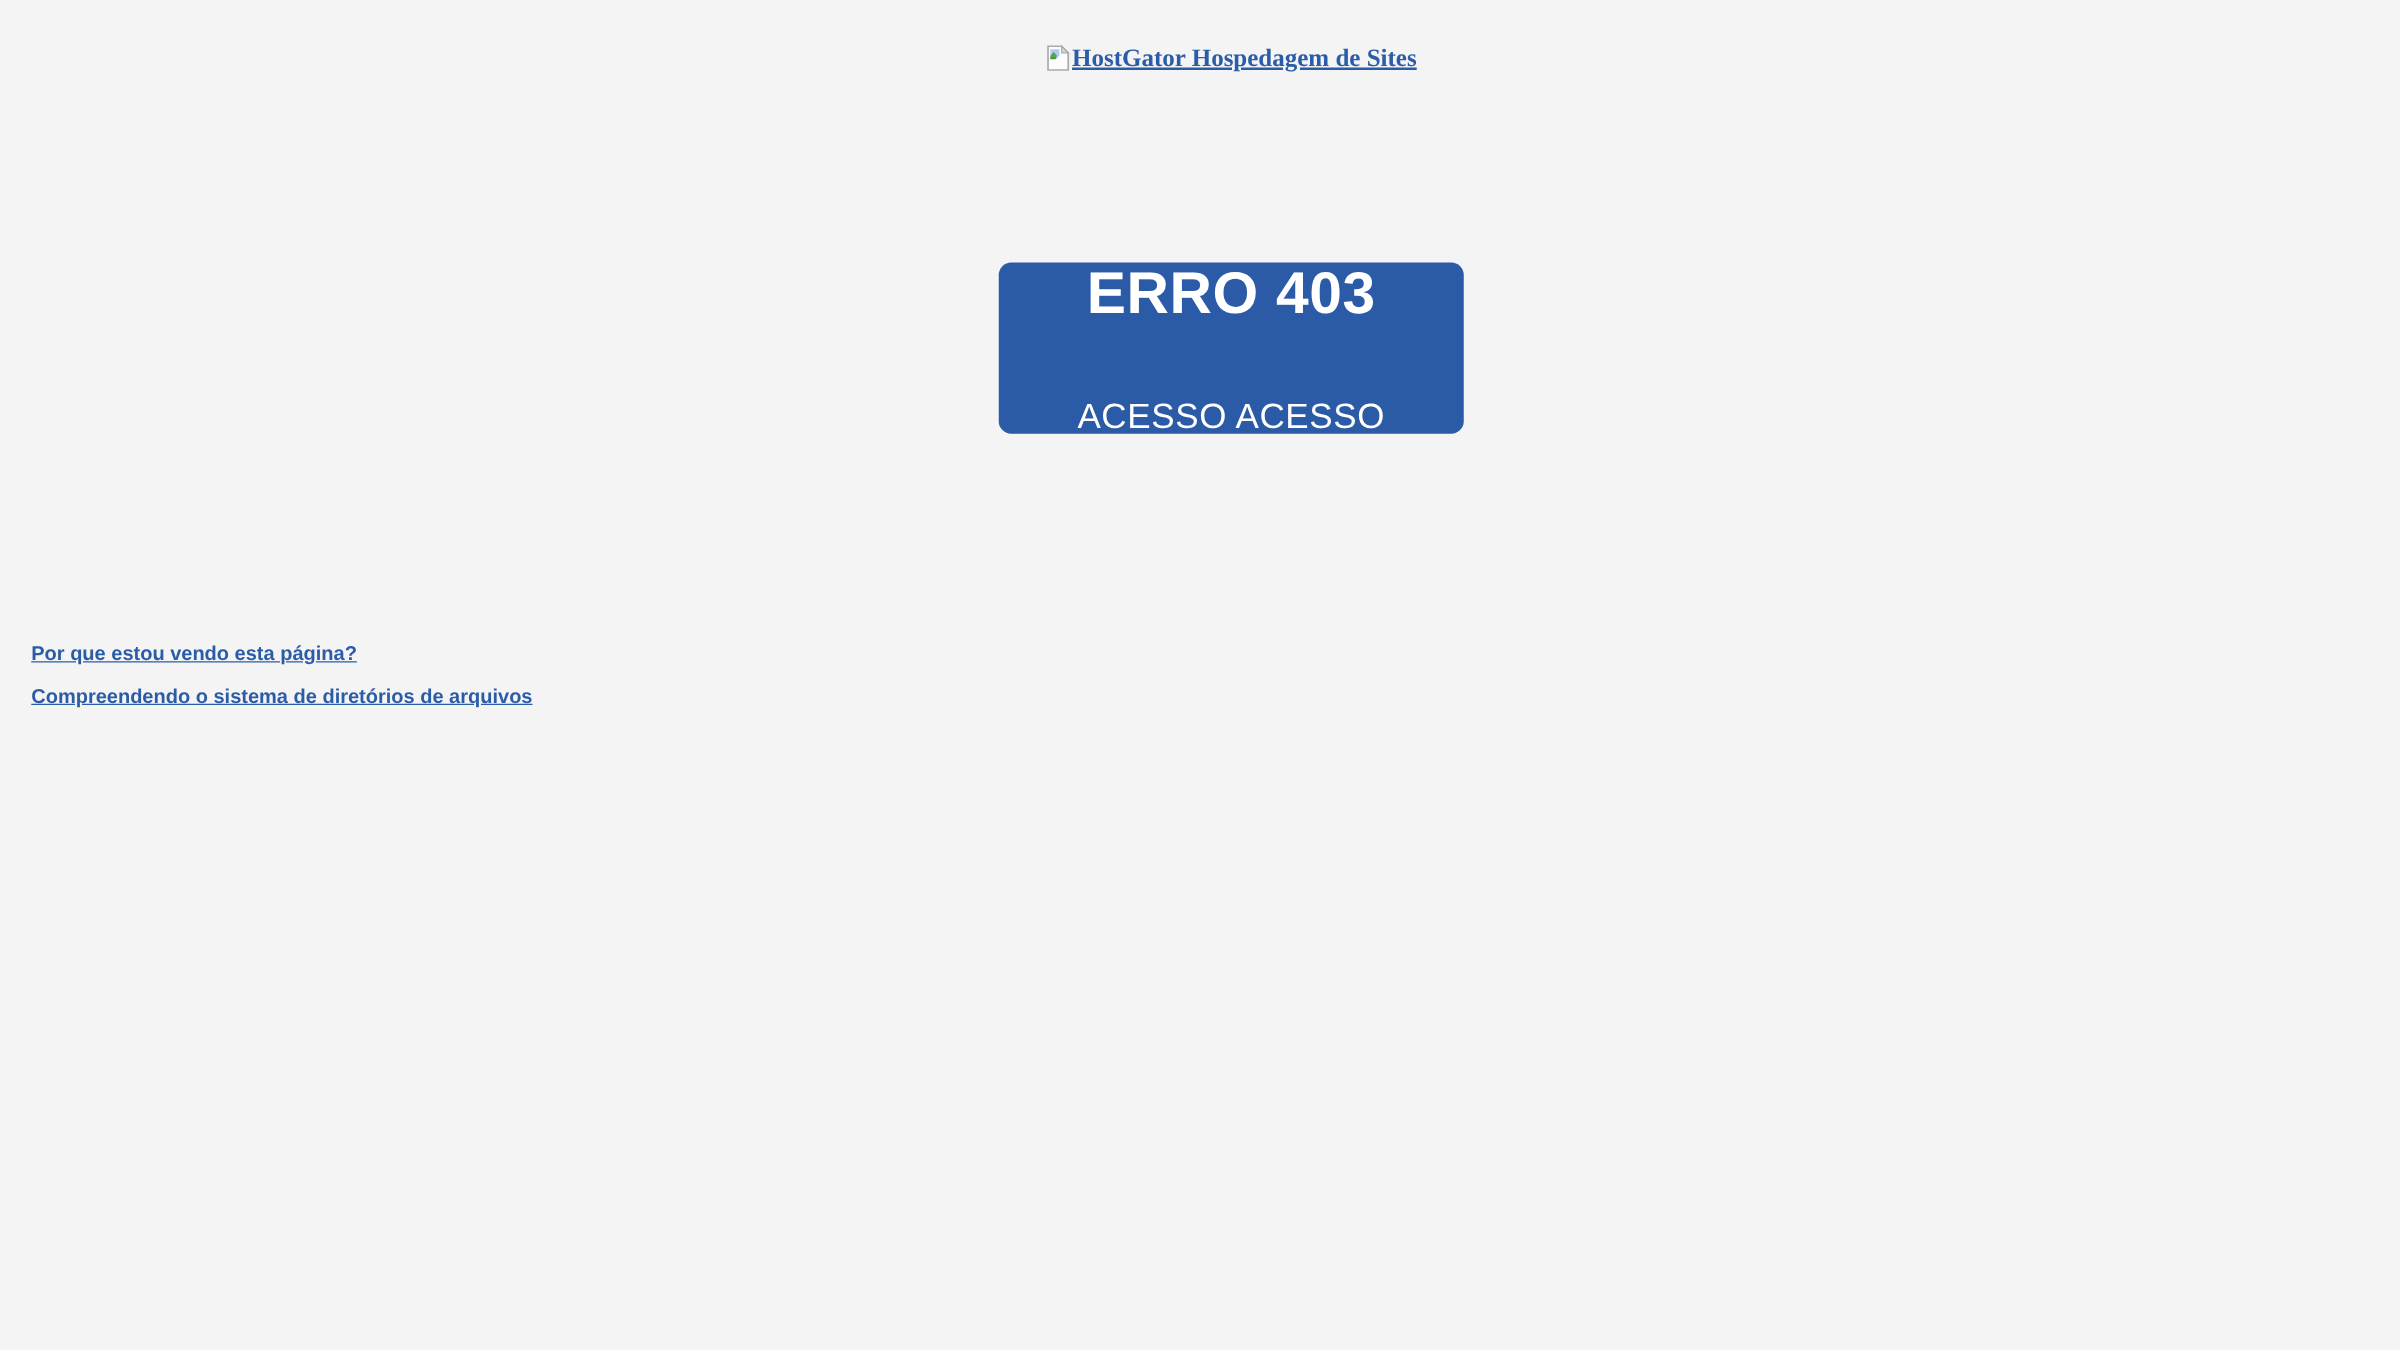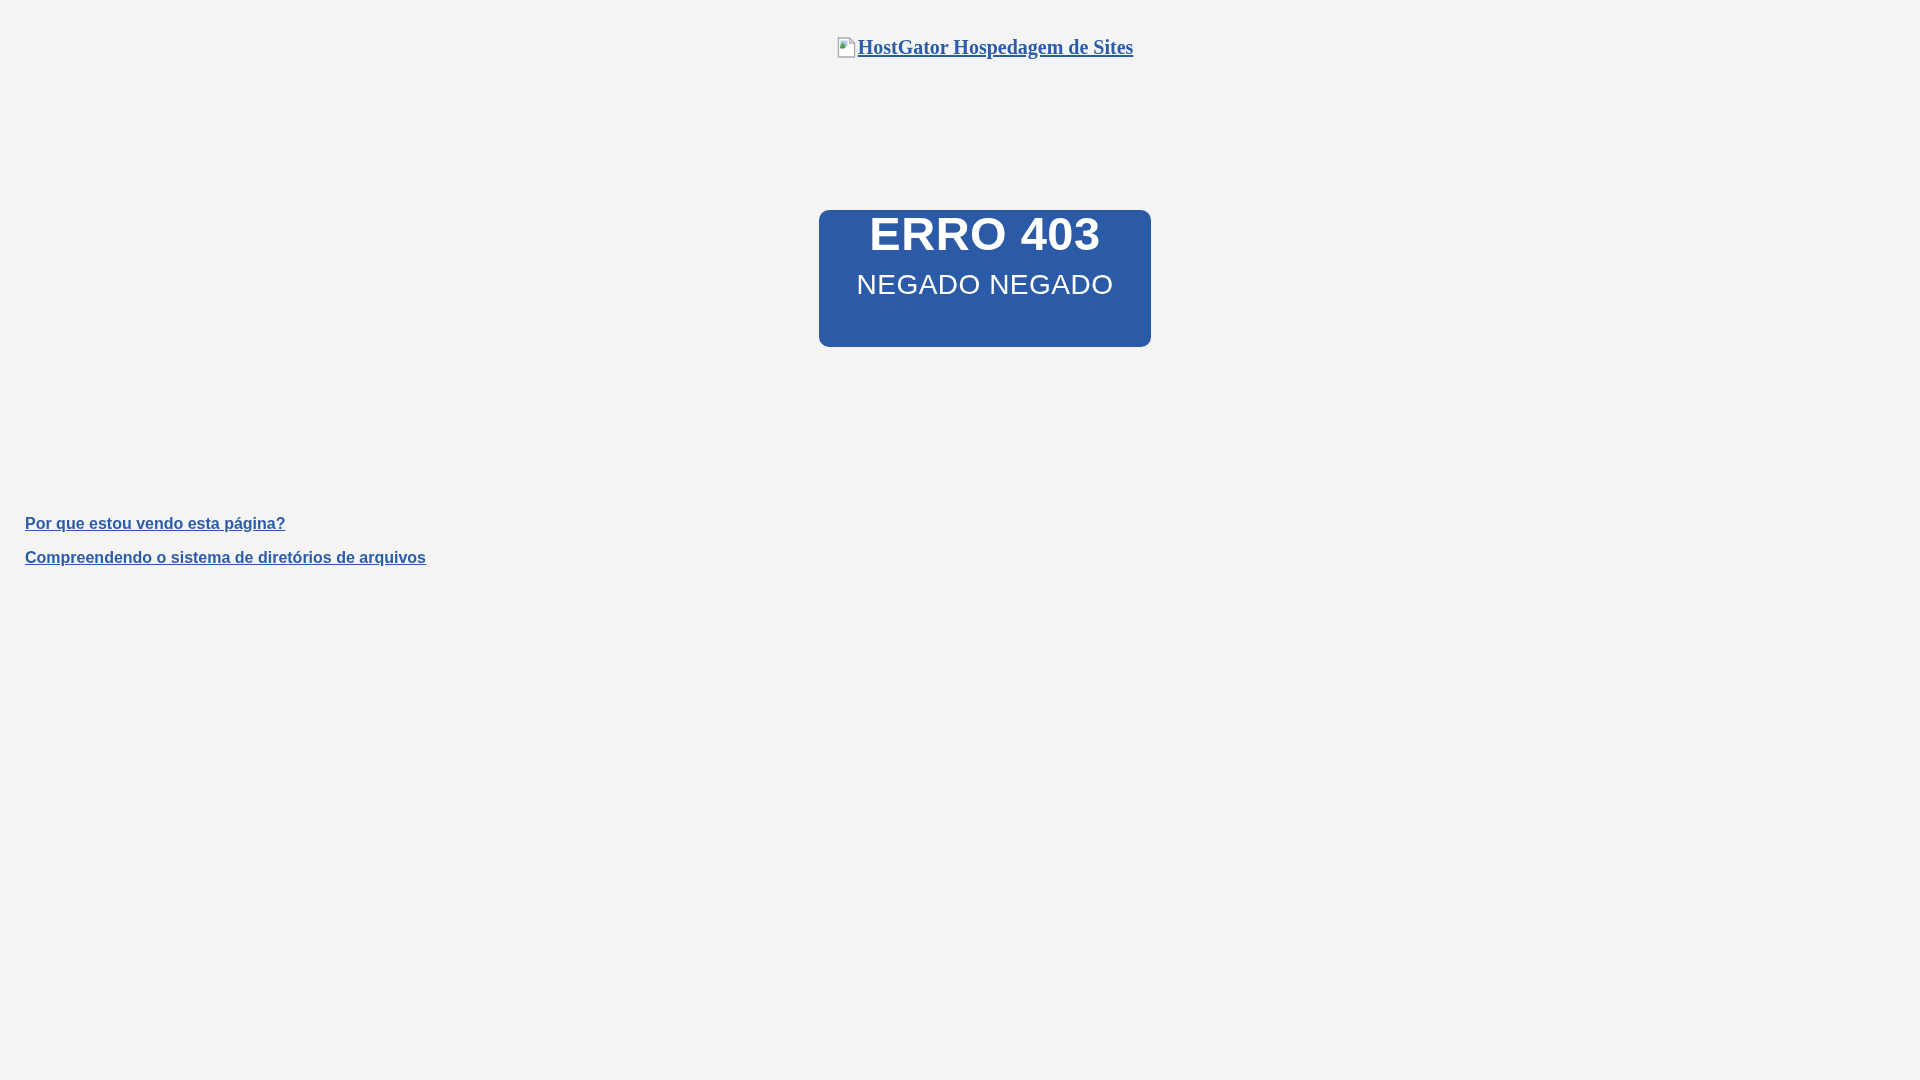--- a/index.html
+++ b/index.html
@@ -37,28 +37,28 @@
     display:inline-block;
     vertical-align:-4px;
     margin-right:2px;
   }
   
   .error-box{
     position:absolute;
     top:210px;
     left:50%;
     transform:translateX(-50%);
-    width:332px;
+    width:372px;
     height:137px;
     background:var(--box-blue);
     border-radius:10px;
     display:flex;
     flex-direction:column;
     align-items:center;
-    justify-content:flex-start;
+    justify-content:space-between;
     row-gap:14px;
     color:#ffffff;
   }
   .error-title{
     font-size:47px;
     font-weight:bold;
     line-height:1;
     letter-spacing:0.5px;
   }
   .error-subtitle{
@@ -117,21 +117,21 @@
         <path d="M13 1 L13 6.5 L18.5 6.5 Z" fill="#d8d8d8" stroke="#a9a9a9" stroke-width="1"></path>
         <path d="M3.5 3.5 h7.5 v5.5 l-2.5 2.5 h-5 z" fill="#aecbe9"></path>
         <path d="M3.5 9 l2.8 -3.2 2.6 3 -1 2.7 h-4.4 z" fill="#5aa34e"></path>
         <path d="M3.5 10.5 h5.5 l-1.5 1.5 h-4 z" fill="#4d8f43"></path>
       </svg>
     </span><span>HostGator Hospedagem de Sites</span>
   </a>
 
   <div class="error-box">
     <div class="error-title">ERRO 403</div>
-    <div class="error-subtitle">NEGADO NEGADO</div>
+    <div class="error-subtitle">ACESSO ACESSO</div>
   </div>
 
   <div class="help-links">
     <a>Por que estou vendo esta página?</a>
     <a>Compreendendo o sistema de diretórios de arquivos</a>
   </div>
 
 
 </div>
 

